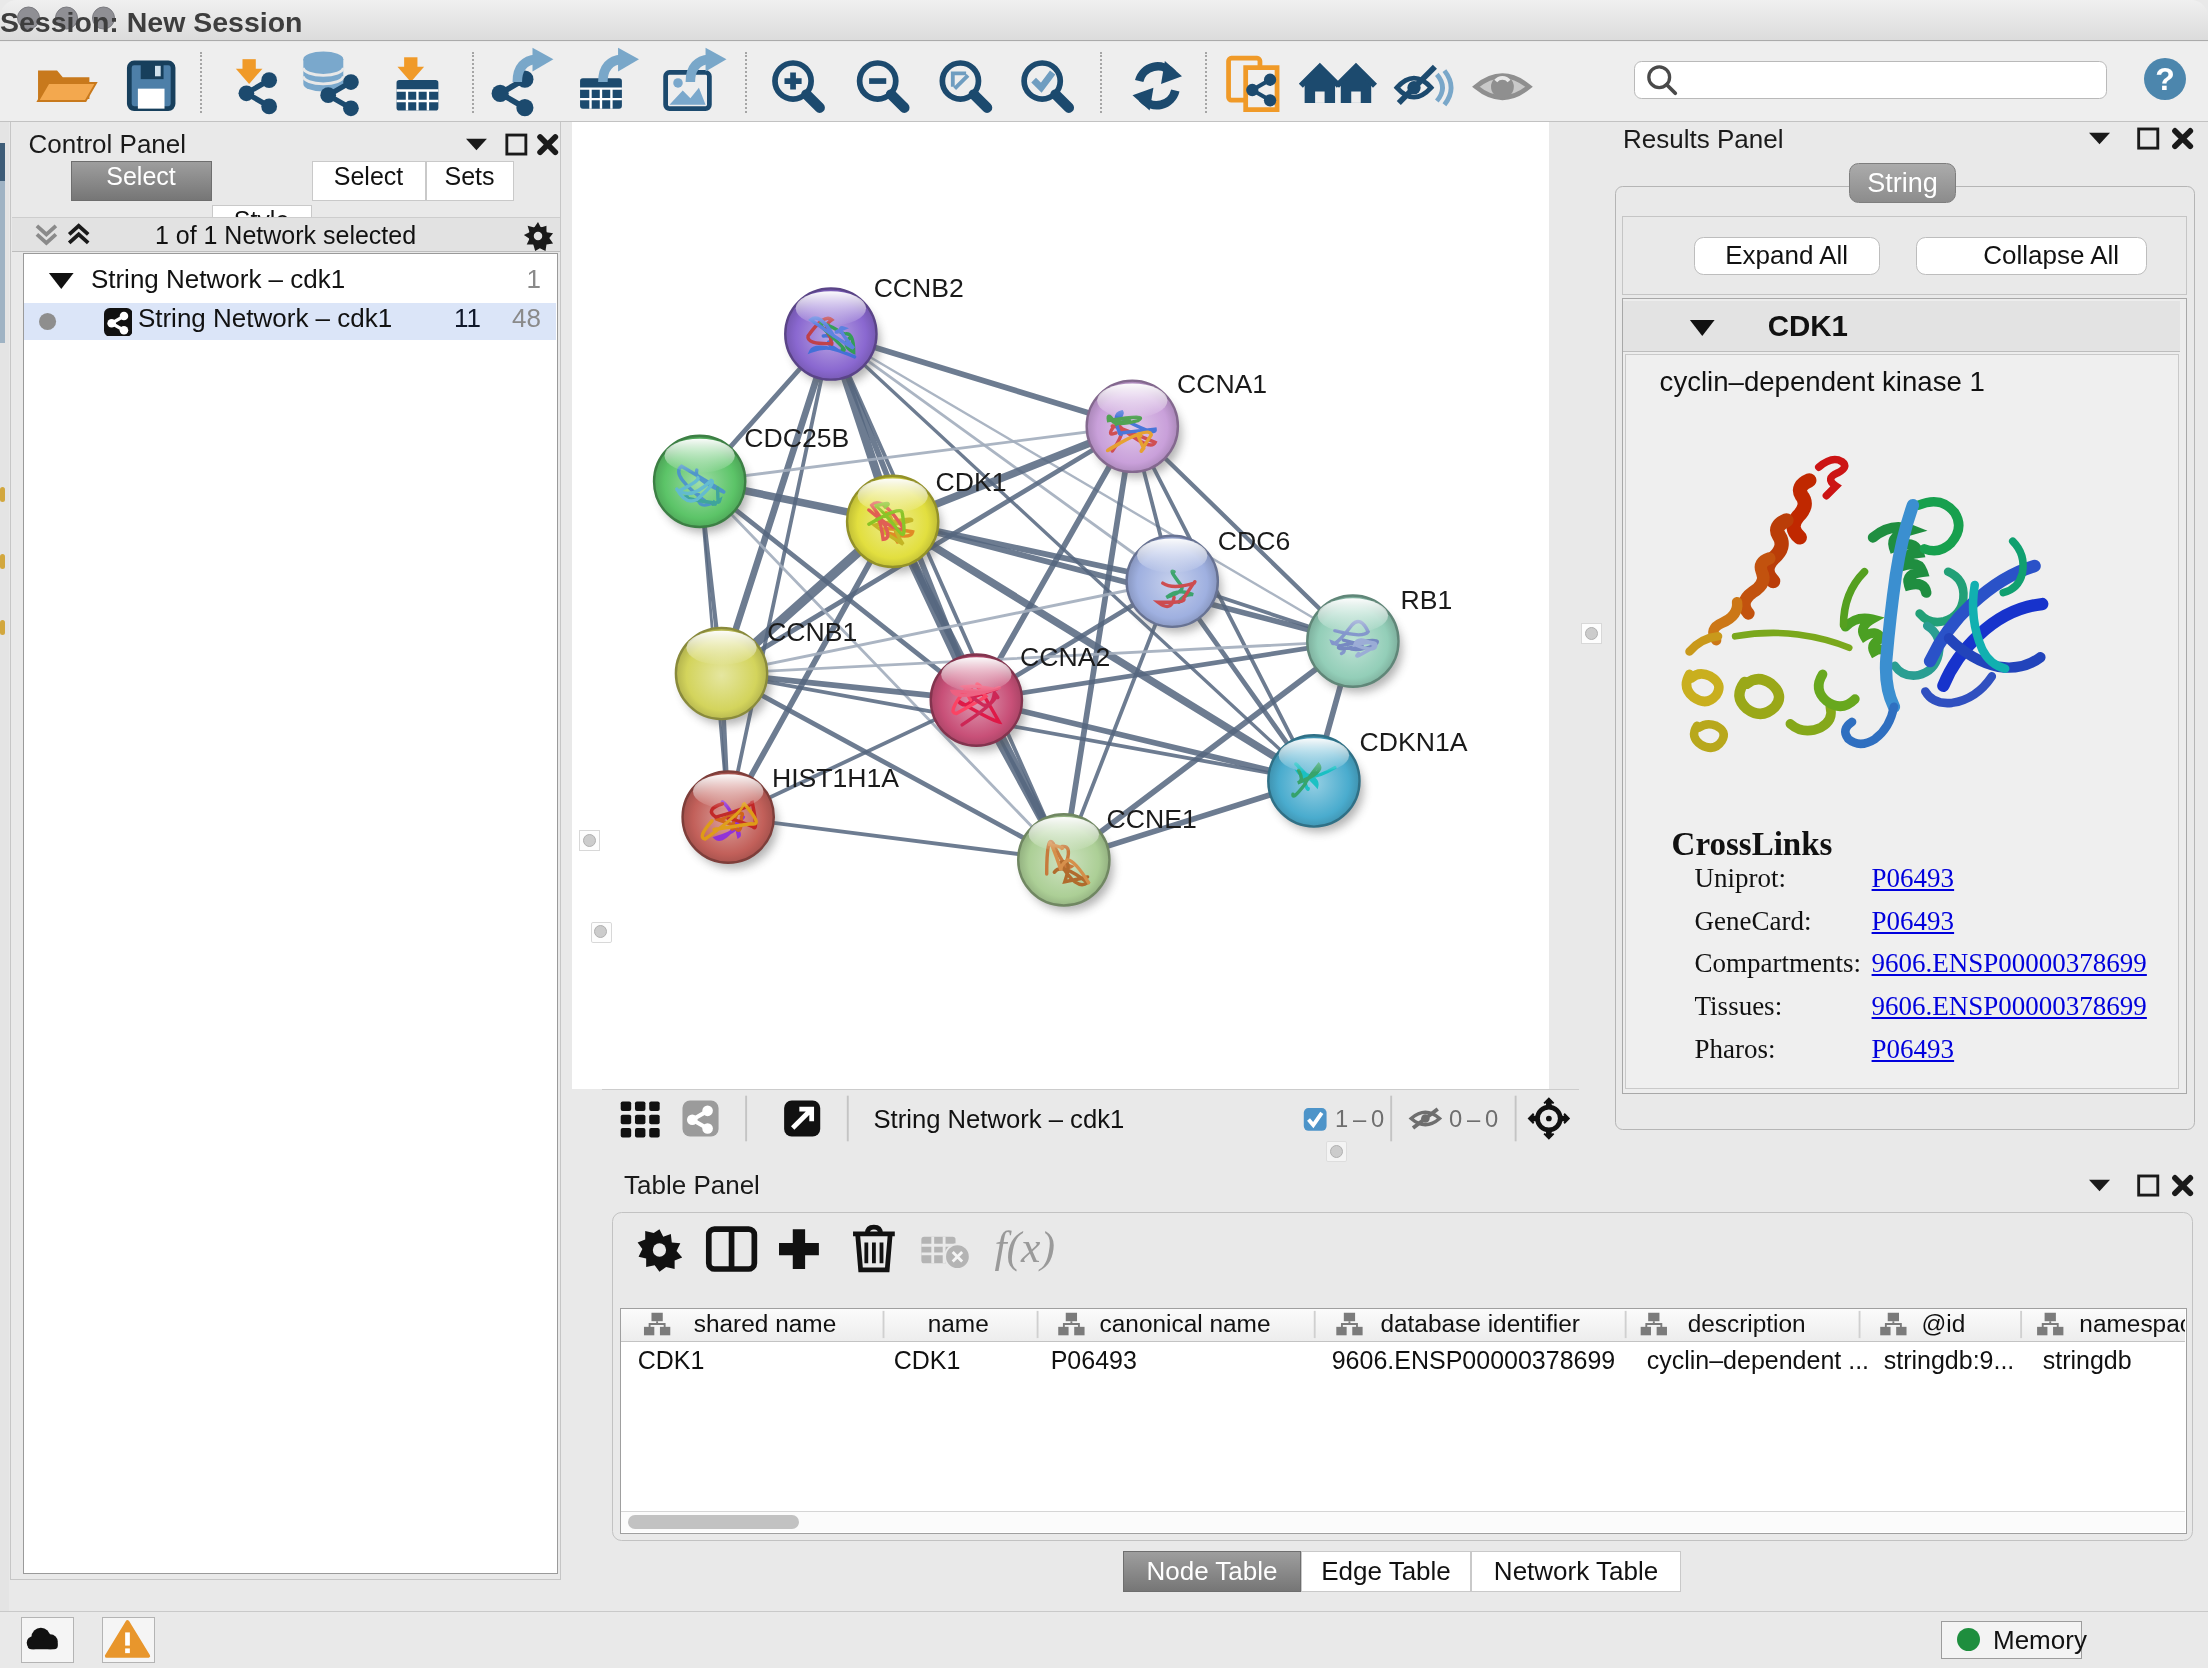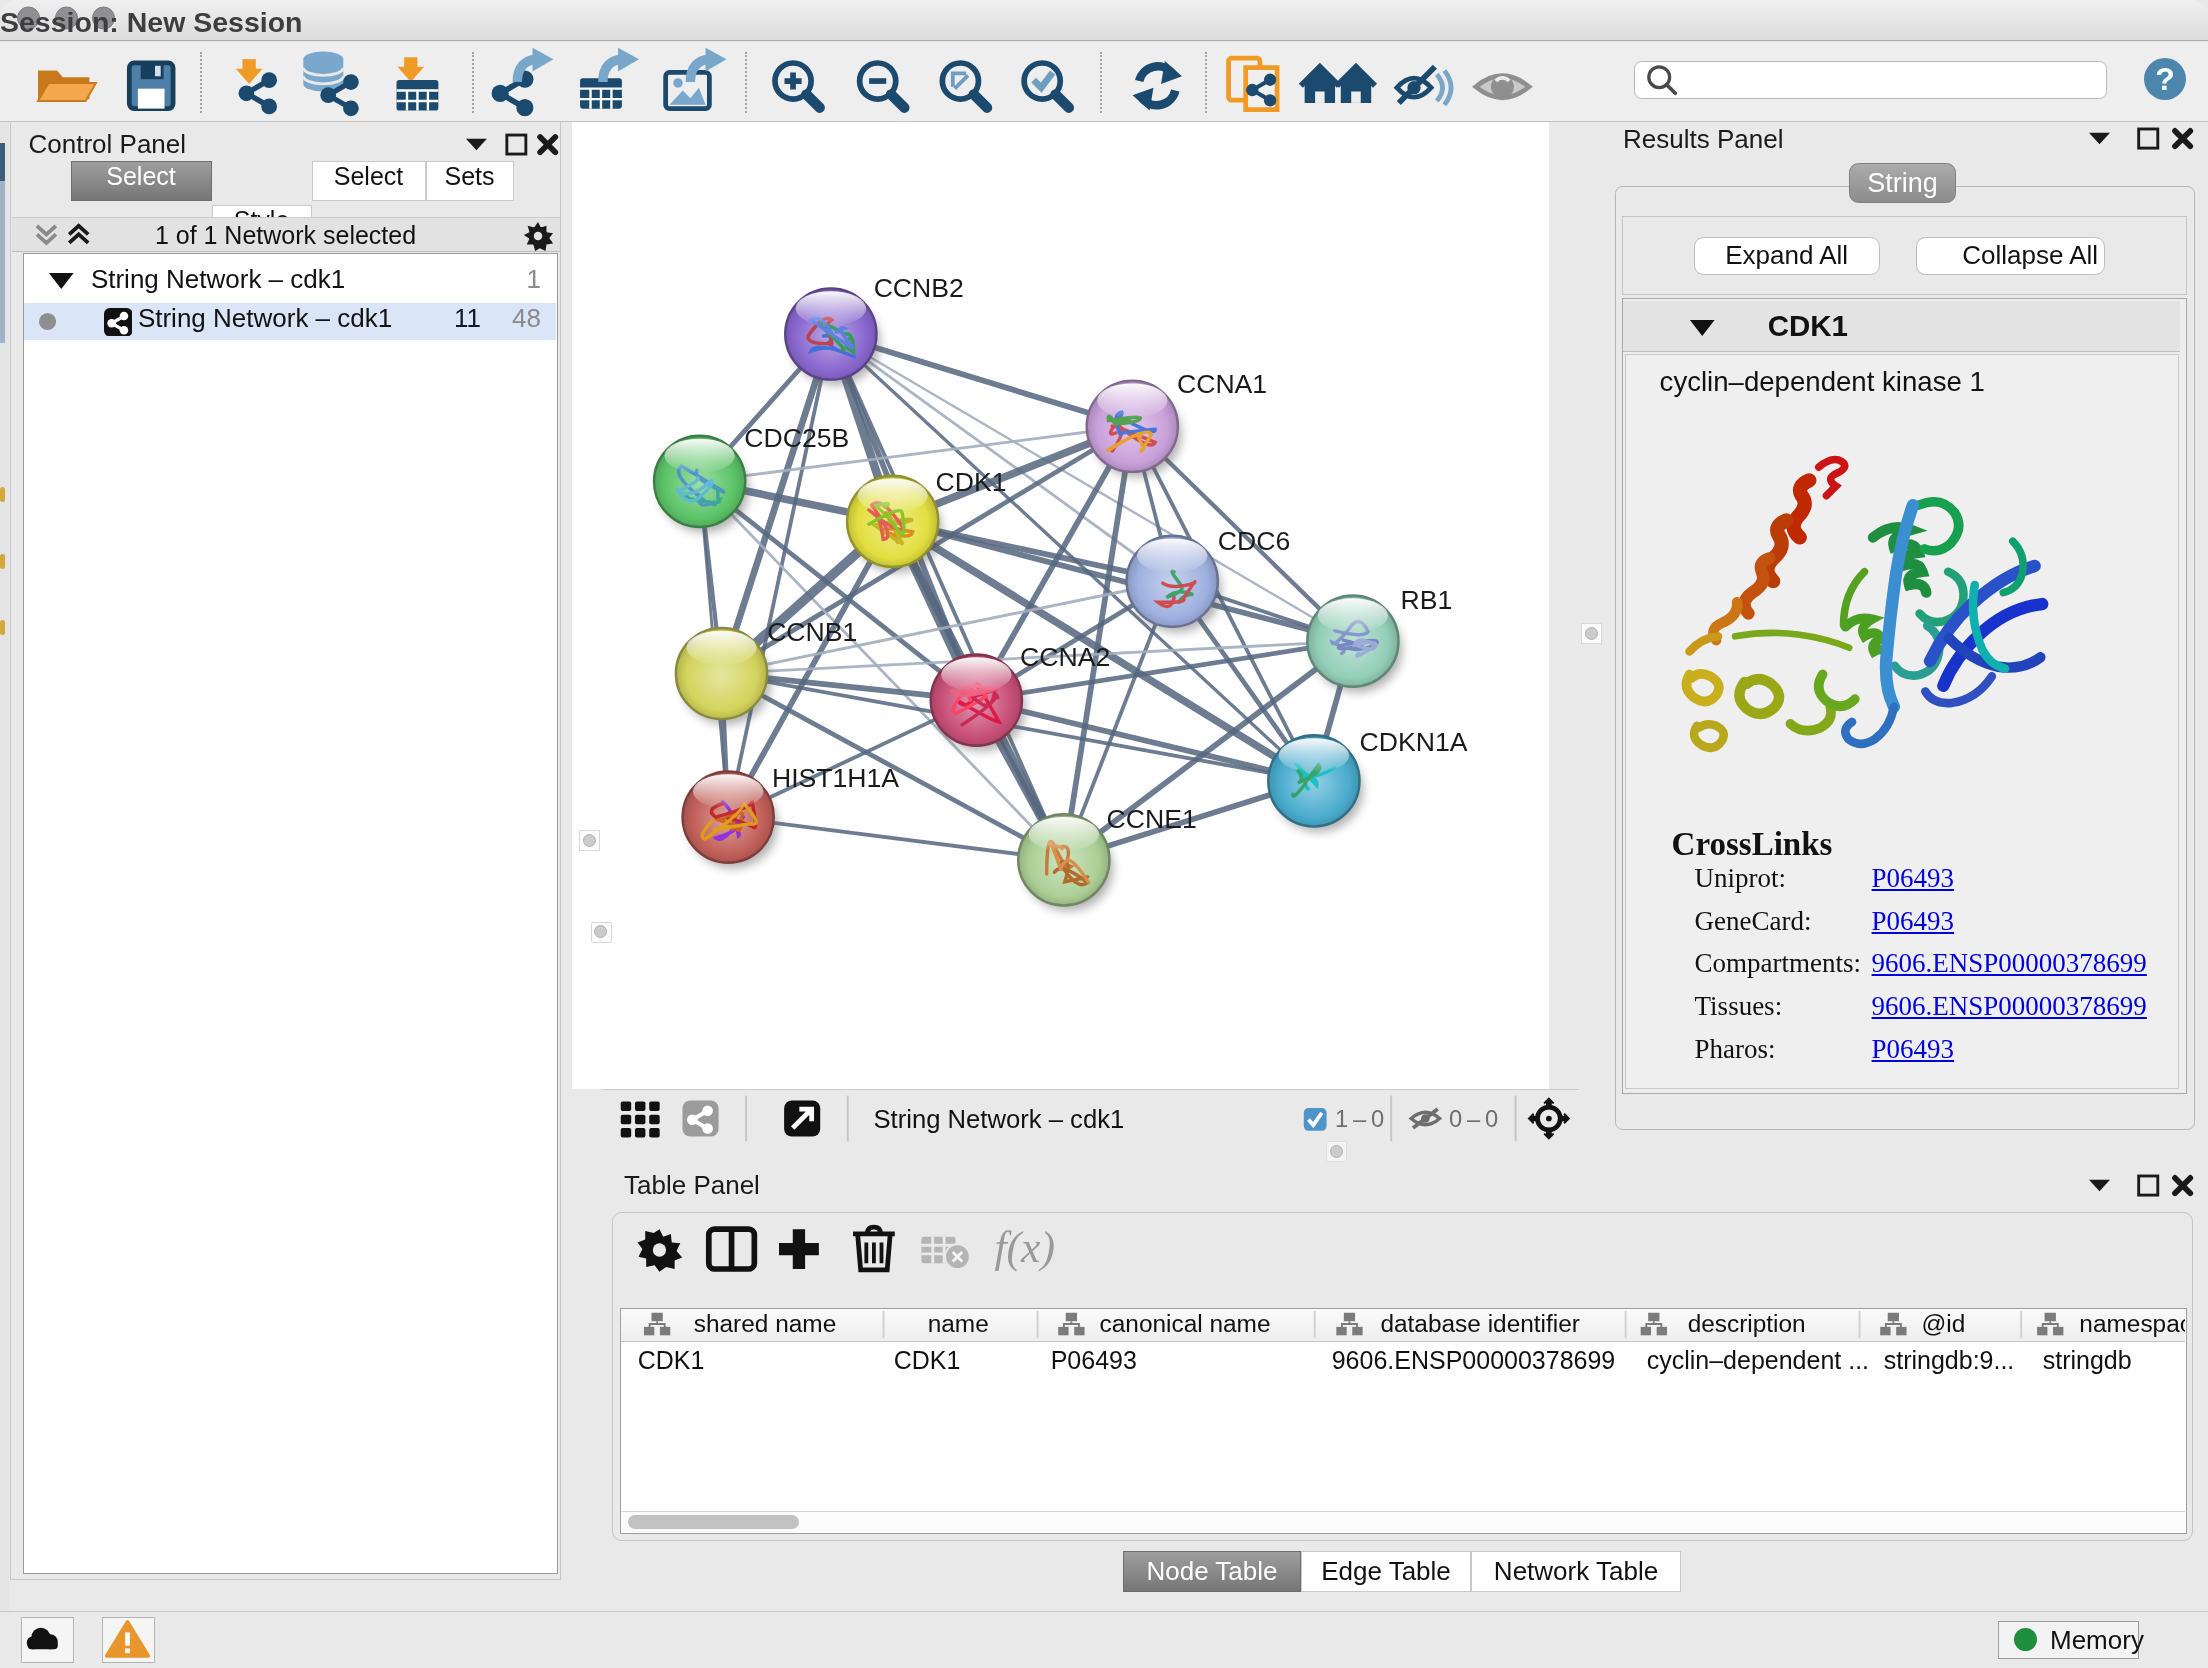--- a/index.html
+++ b/index.html
@@ -59,21 +59,21 @@
   background:linear-gradient(#fbfbfb,#ededed); border-bottom:1.9px solid #c3c3c3;
   font-size:25px; color:#111; }
 .tabbtn { position:absolute; top:0; height:41px; background:#ffffff;
   border:1px solid #c9c9c9; font-size:26px; color:#111; text-align:center;
   line-height:39px; }
 .tabbtn.sel { background:linear-gradient(#9e9e9e,#767676); color:#fff; border-color:#6e6e6e; }
 #statusbar { position:absolute; left:0; top:1611px; width:2208px; height:57px;
   border-top:1px solid #c9c9c9; background:#e9e9e9; }
 .sbtn { position:absolute; top:4.8px; width:53px; height:46px; background:#f5f5f5;
   border:1.9px solid #b4b4b4; }
-#memorybtn { position:absolute; left:1998px; top:8.6px; width:141px; height:38px;
+#memorybtn { position:absolute; left:1941px; top:8.6px; width:141px; height:38px;
   background:#f3f3f3; border:1.9px solid #9c9c9c; font-size:26px; color:#111; }
 .serif { font-family:"Liberation Serif", serif; }
 a.xl { color:#0000dd; text-decoration:underline; }
 </style>
 </head>
 <body>
 
 <div class="abs" style="left:0;top:122px;width:8.6px;height:1547px;background:#e4e4e4;"></div>
 <div class="abs" style="left:0;top:143px;width:4.8px;height:38px;background:#3e5d78;"></div>
 <div class="abs" style="left:0;top:181px;width:4.8px;height:162px;background:#9fb3c4;"></div>
@@ -609,21 +609,21 @@
     <path d="M0,6 L22,6 L11,18 Z" fill="#1a1a1a"></path>
     <rect x="52" y="2" width="20" height="20" stroke="#1a1a1a" stroke-width="3" fill="none"></rect>
     <path d="M90,4 L106,20 M106,4 L90,20" stroke="#1a1a1a" stroke-width="6" stroke-linecap="round"></path>
   </svg>
   <div style="position:absolute;left:1849px;top:163px;width:107px;height:40px;border-radius:9.5px;
     background:linear-gradient(#ababab,#8c8c8c);border:1px solid #7e7e7e;color:#fff;
     font-size:27px;text-align:center;line-height:38px;z-index:5;">String</div>
   <div id="rp-box">
     <div id="rp-btnbox">
       <div class="wbtn" style="left:71px;width:186px;">Expand All</div>
-      <div class="wbtn" style="left:293px;width:189px;padding-left:40px;">Collapse All</div>
+      <div class="wbtn" style="left:293px;width:231px;padding-left:40px;">Collapse All</div>
     </div>
     <div id="rp-scroll">
       <div id="rp-cdk1hdr">
         <svg style="position:absolute;left:65px;top:17px;" width="28.5" height="21" viewBox="0 0 30 22">
             <path d="M2,2 L28,2 L15,19 Z" fill="#111"></path>
           </svg>
         <span style="position:absolute;left:145px;top:8.6px;font-size:29.5px;font-weight:bold;color:#111;">CDK1</span>
       </div>
       <div style="position:absolute;left:1.9px;top:55px;width:554px;height:735px;background:#efefef;border:1px solid #c9c9c9;">
         <div style="position:absolute;left:34px;top:10.5px;font-size:27.6px;color:#111;">cyclin–dependent kinase 1</div>

